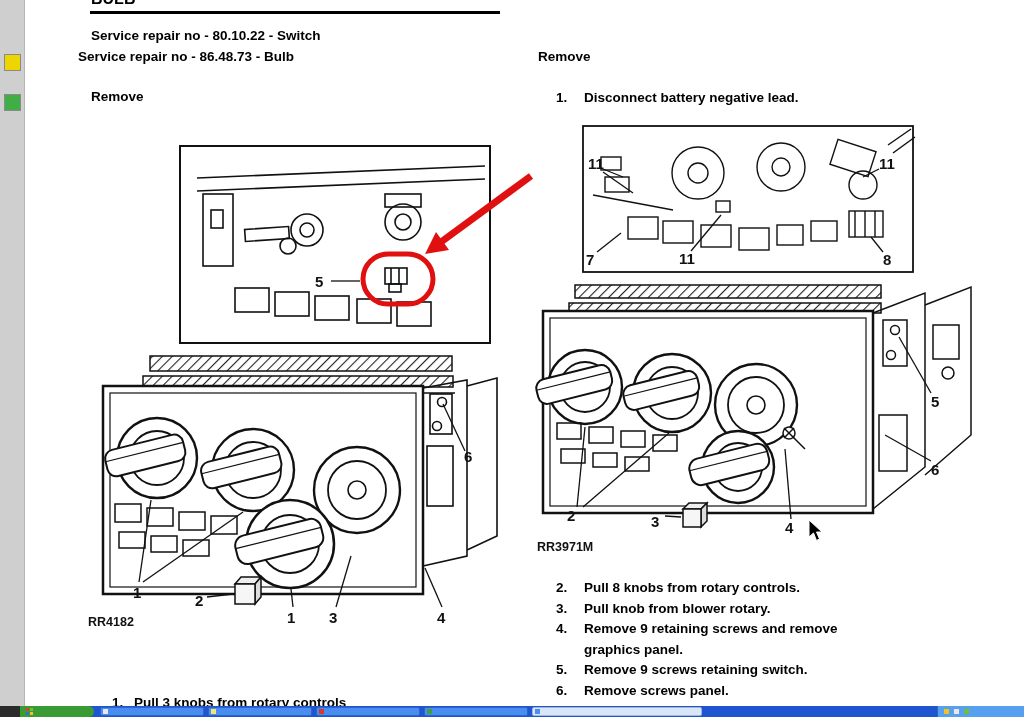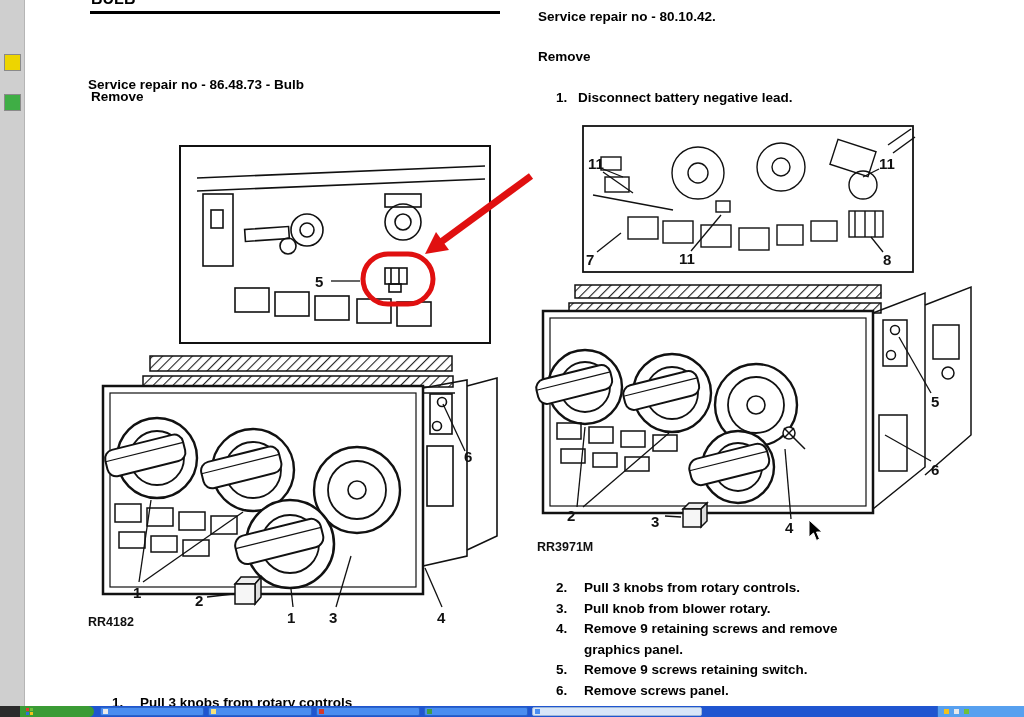--- a/index.html
+++ b/index.html
@@ -46,21 +46,22 @@
 <div id="stage">
 
   <div class="side-strip">
     <div class="marker" style="top:54px;background:#edd500;"></div>
     <div class="marker" style="top:94px;background:#3fae45;"></div>
   </div>
 
   <div class="t h" style="left:91px;top:-10px;">BULB</div>
   <div class="rule" style="left:90px;top:11px;width:410px;height:3px;"></div>
 
-  <div class="t" style="left:88px;top:48px;margin-top:28px;">Service repair no - 86.48.73 - Bulb</div>
+  <div class="t" style="left:91px;top:27px;">Service repair no - 80.10.22 - Switch</div>
+  <div class="t" style="left:78px;top:48px;">Service repair no - 86.48.73 - Bulb</div>
   <div class="t" style="left:91px;top:88px;">Remove</div>
 
   <svg style="left:85px;top:136px;" width="460" height="505" viewBox="0 0 460 505">
     <defs>
       <pattern id="hatchL" width="7" height="7" patternUnits="userSpaceOnUse" patternTransform="rotate(45)">
         <rect width="7" height="7" fill="#fff"></rect>
         <line x1="0" y1="0" x2="0" y2="7" stroke="#222" stroke-width="2.2"></line>
       </pattern>
     </defs>
 
@@ -166,28 +167,27 @@
       <text x="110" y="470">2</text>
       <text x="202" y="487">1</text>
       <text x="244" y="487">3</text>
       <text x="352" y="487">4</text>
       <text x="3" y="490" class="cap">RR4182</text>
     </g>
   </svg>
 
   <div class="one-row" style="position:absolute;left:112px;top:694px;">
     <span class="step-num">1.</span>
-    <span style="margin-left:6px;">Pull 3 knobs from rotary controls</span>
-  </div>
-
-  <div class="t" style="left:538px;top:8px;">Service repair no - 80.10.42.</div>
+    <span style="">Pull 3 knobs from rotary controls</span>
+  </div>
+
   <div class="t" style="left:538px;top:48px;">Remove</div>
   <div class="one-row" style="position:absolute;left:556px;top:89px;">
     <span class="step-num">1.</span>
-    <span style="">Disconnect battery negative lead.</span>
+    <span style="margin-left:6px;">Disconnect battery negative lead.</span>
   </div>
 
   <svg style="left:533px;top:115px;" width="482" height="455" viewBox="0 0 482 455">
     <defs>
       <pattern id="hatchR" width="7" height="7" patternUnits="userSpaceOnUse" patternTransform="rotate(45)">
         <rect width="7" height="7" fill="#fff"></rect>
         <line x1="0" y1="0" x2="0" y2="7" stroke="#222" stroke-width="2.2"></line>
       </pattern>
     </defs>
 
@@ -310,21 +310,21 @@
       <text x="34" y="406">2</text>
       <text x="118" y="412">3</text>
       <text x="252" y="418">4</text>
       <text x="4" y="436" class="cap">RR3971M</text>
     </g>
   </svg>
 
   <div class="steps" style="left:556px;top:578px;">
     <div class="step-row">
       <span class="step-num">2.</span>
-      <span class="step-text">Pull 3 knobs from rotary controls.</span>
+      <span class="step-text">Pull 8 knobs from rotary controls.</span>
     </div>
     <div class="step-row">
       <span class="step-num">3.</span>
       <span class="step-text">Pull knob from blower rotary.</span>
     </div>
     <div class="step-row">
       <span class="step-num">4.</span>
       <span class="step-text">Remove 9 retaining screws and remove graphics panel.</span>
     </div>
     <div class="step-row">

